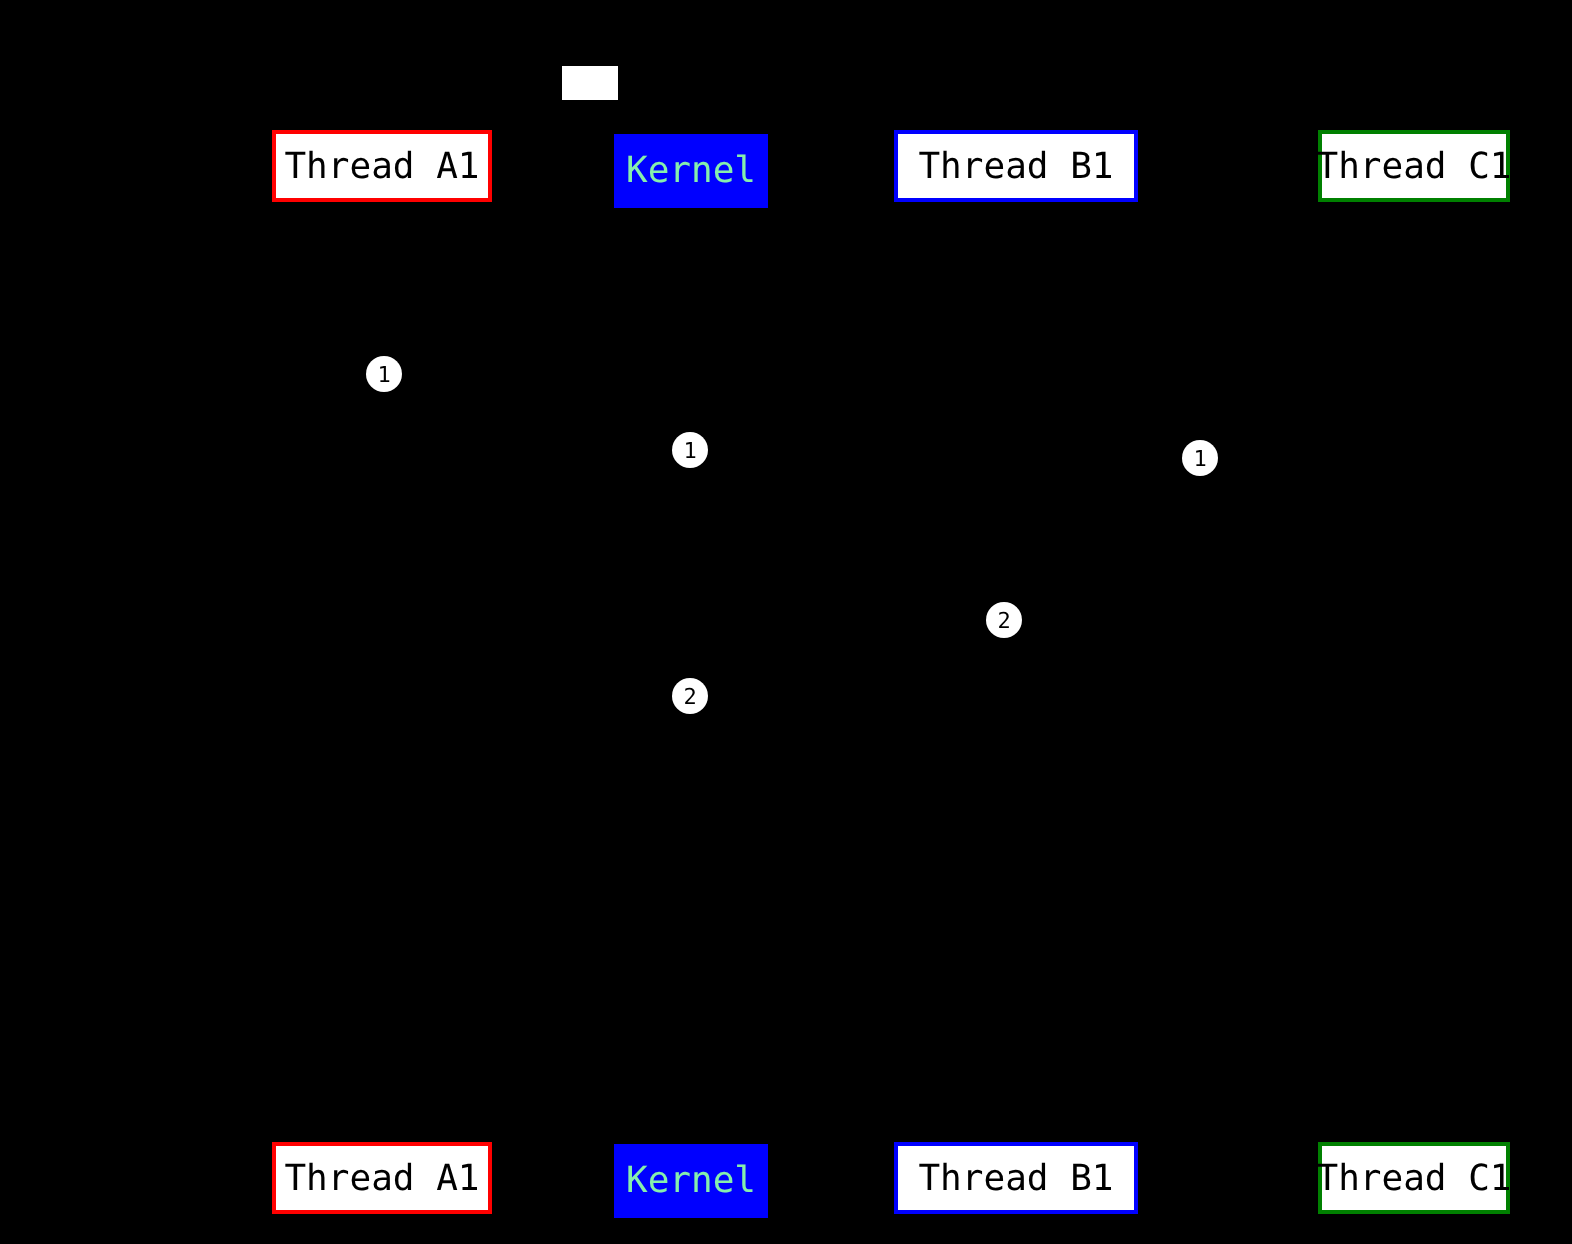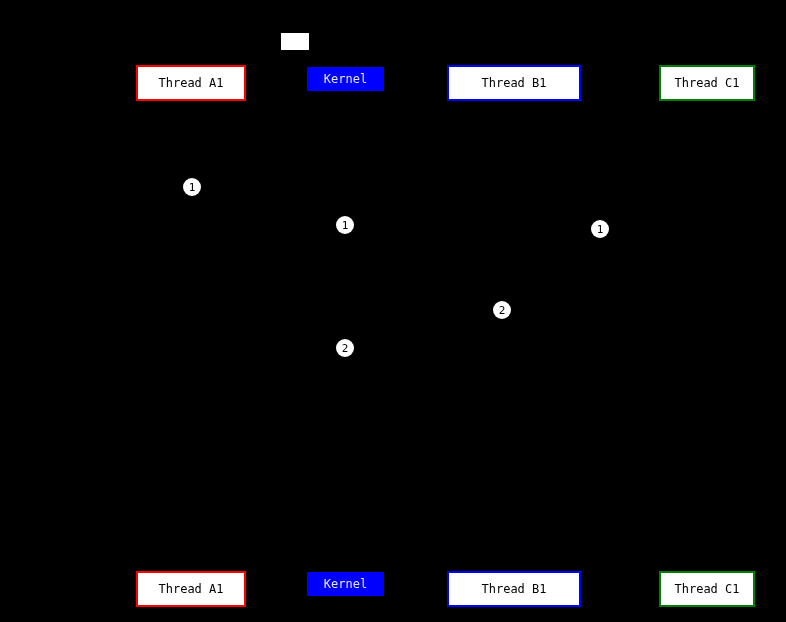--- a/index.html
+++ b/index.html
@@ -23,37 +23,37 @@
     overflow: hidden;
   }
   .lifeline-box {
     position: absolute;
     height: 36px;
     background: var(--boxfill);
     border: 2px solid #f9a8d4;
     display: flex;
     align-items: center;
     justify-content: center;
-    font-size: 12px;
+    font-size: 18px;
     color: #000;
     white-space: nowrap;
   }
   .lifeline-box.border-red   { border-color: var(--red); }
   .lifeline-box.border-blue  { border-color: var(--blue); }
   .lifeline-box.border-green { border-color: var(--green); }
   .lifeline-box.kernel {
     background: var(--blue);
     border-color: var(--blue);
-    color: #e5e5e5;
-    height: 24px;
+    color: #86efac;
+    height: 37px;
   }
   
   .col-a  { left: 136px; width: 110px; }
   .col-k  { left: 307px; width: 77px;  }
-  .col-b  { left: 447px; width: 134px; }
+  .col-b  { left: 447px; width: 122px; }
   .col-c  { left: 659px; width: 96px; }
   .row-top    { top: 65px; }
   .row-top.kernel { top: 67px; }
   .row-bottom { top: 571px; }
   .seq-marker {
     position: absolute;
     width: 18px;
     height: 18px;
     border-radius: 50%;
     background: var(--markerfill);

